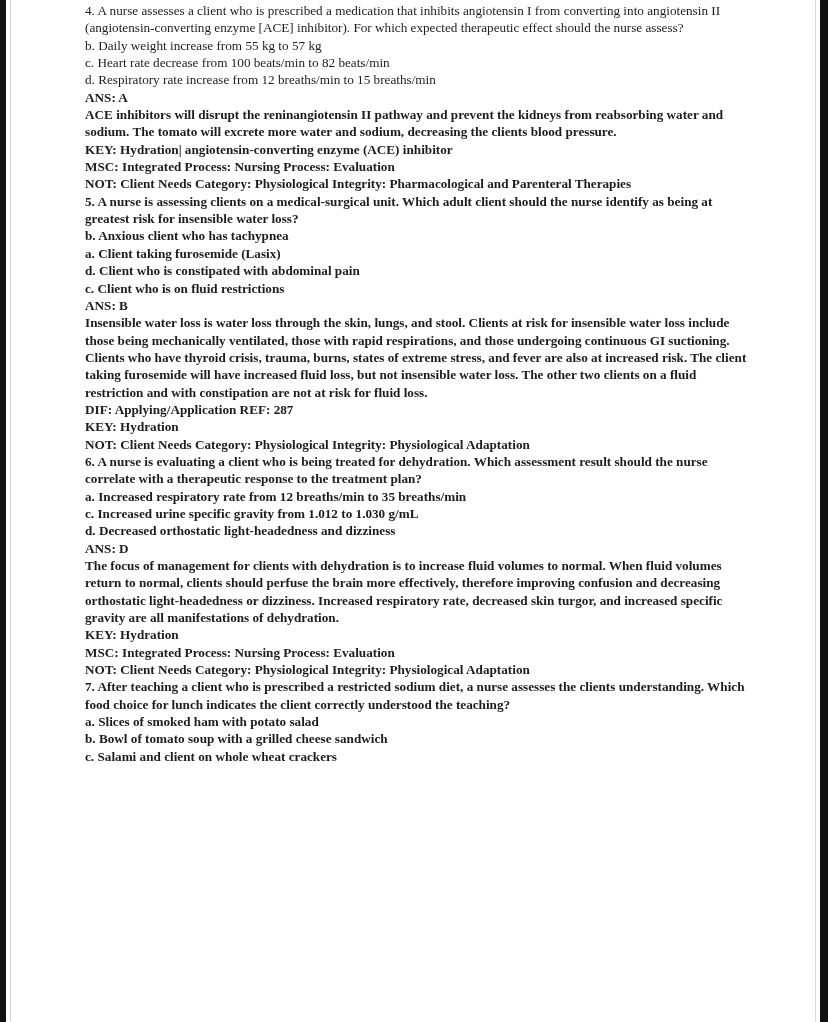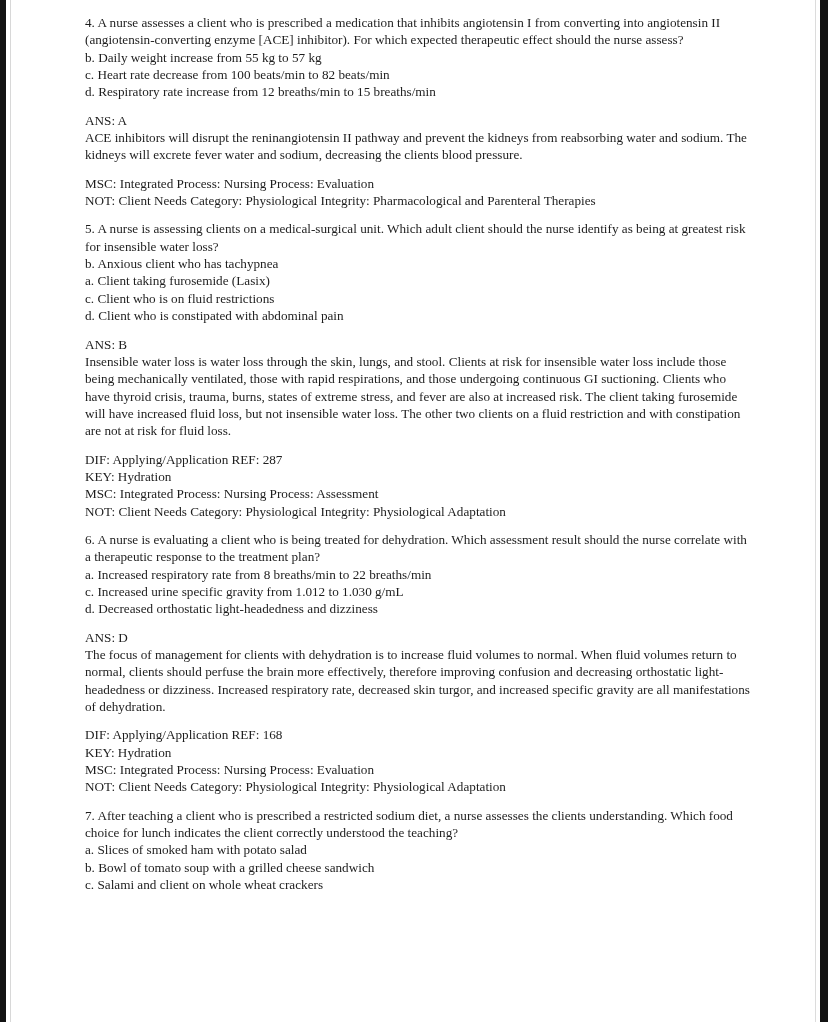--- a/index.html
+++ b/index.html
@@ -48,33 +48,34 @@
     position: absolute;
     right: 12px;
     top: 0;
     width: 1px;
     height: 100%;
     background: #dcdcdc;
   }
   .content {
     position: absolute;
     left: 85px;
-    top: 14px;
+    top: 2px;
     width: 665px;
     color: #1d1d1d;
     font-size: 13.2px;
     line-height: 17.35px;
     text-rendering: optimizeLegibility;
   }
   .block {
     margin: 0;
     padding: 0;
   }
   .block + .block {
-    margin-top: 11px;
+    margin-top: 0;
+    font-weight: bold;
   }
   .line {
     margin: 0;
     padding: 0;
     white-space: pre-wrap;
   }
   .para {
     margin: 0;
     padding: 0;
     text-align: left;
@@ -92,55 +93,54 @@
 
   <div class="content" id="doc-content">
       <div class="block">
         <p class="para line">4. A nurse assesses a client who is prescribed a medication that inhibits angiotensin I from converting into angiotensin II (angiotensin-converting enzyme [ACE] inhibitor). For which expected therapeutic effect should the nurse assess?</p>
         <p class="para line">b. Daily weight increase from 55 kg to 57 kg</p>
         <p class="para line">c. Heart rate decrease from 100 beats/min to 82 beats/min</p>
         <p class="para line">d. Respiratory rate increase from 12 breaths/min to 15 breaths/min</p>
       </div>
       <div class="block">
         <p class="para line">ANS: A</p>
-        <p class="para line">ACE inhibitors will disrupt the reninangiotensin II pathway and prevent the kidneys from reabsorbing water and sodium. The kidneys will excrete fever water and sodium, decreasing the clients blood pressure.</p>
+        <p class="para line">ACE inhibitors will disrupt the reninangiotensin II pathway and prevent the kidneys from reabsorbing water and sodium. The tomato will excrete more water and sodium, decreasing the clients blood pressure.</p>
       </div>
       <div class="block">
+        <p class="para line">KEY: Hydration| angiotensin-converting enzyme (ACE) inhibitor</p>
         <p class="para line">MSC: Integrated Process: Nursing Process: Evaluation</p>
         <p class="para line">NOT: Client Needs Category: Physiological Integrity: Pharmacological and Parenteral Therapies</p>
       </div>
       <div class="block">
         <p class="para line">5. A nurse is assessing clients on a medical-surgical unit. Which adult client should the nurse identify as being at greatest risk for insensible water loss?</p>
         <p class="para line">b. Anxious client who has tachypnea</p>
         <p class="para line">a. Client taking furosemide (Lasix)</p>
+        <p class="para line">d. Client who is constipated with abdominal pain</p>
         <p class="para line">c. Client who is on fluid restrictions</p>
-        <p class="para line">d. Client who is constipated with abdominal pain</p>
       </div>
       <div class="block">
         <p class="para line">ANS: B</p>
         <p class="para line">Insensible water loss is water loss through the skin, lungs, and stool. Clients at risk for insensible water loss include those being mechanically ventilated, those with rapid respirations, and those undergoing continuous GI suctioning. Clients who have thyroid crisis, trauma, burns, states of extreme stress, and fever are also at increased risk. The client taking furosemide will have increased fluid loss, but not insensible water loss. The other two clients on a fluid restriction and with constipation are not at risk for fluid loss.</p>
       </div>
       <div class="block">
         <p class="para line">DIF: Applying/Application REF: 287</p>
         <p class="para line">KEY: Hydration</p>
-        <p class="para line">MSC: Integrated Process: Nursing Process: Assessment</p>
         <p class="para line">NOT: Client Needs Category: Physiological Integrity: Physiological Adaptation</p>
       </div>
       <div class="block">
         <p class="para line">6. A nurse is evaluating a client who is being treated for dehydration. Which assessment result should the nurse correlate with a therapeutic response to the treatment plan?</p>
-        <p class="para line">a. Increased respiratory rate from 8 breaths/min to 22 breaths/min</p>
+        <p class="para line">a. Increased respiratory rate from 12 breaths/min to 35 breaths/min</p>
         <p class="para line">c. Increased urine specific gravity from 1.012 to 1.030 g/mL</p>
         <p class="para line">d. Decreased orthostatic light-headedness and dizziness</p>
       </div>
       <div class="block">
         <p class="para line">ANS: D</p>
         <p class="para line">The focus of management for clients with dehydration is to increase fluid volumes to normal. When fluid volumes return to normal, clients should perfuse the brain more effectively, therefore improving confusion and decreasing orthostatic light-headedness or dizziness. Increased respiratory rate, decreased skin turgor, and increased specific gravity are all manifestations of dehydration.</p>
       </div>
       <div class="block">
-        <p class="para line">DIF: Applying/Application REF: 168</p>
         <p class="para line">KEY: Hydration</p>
         <p class="para line">MSC: Integrated Process: Nursing Process: Evaluation</p>
         <p class="para line">NOT: Client Needs Category: Physiological Integrity: Physiological Adaptation</p>
       </div>
       <div class="block">
         <p class="para line">7. After teaching a client who is prescribed a restricted sodium diet, a nurse assesses the clients understanding. Which food choice for lunch indicates the client correctly understood the teaching?</p>
         <p class="para line">a. Slices of smoked ham with potato salad</p>
         <p class="para line">b. Bowl of tomato soup with a grilled cheese sandwich</p>
         <p class="para line">c. Salami and client on whole wheat crackers</p>
       </div>

